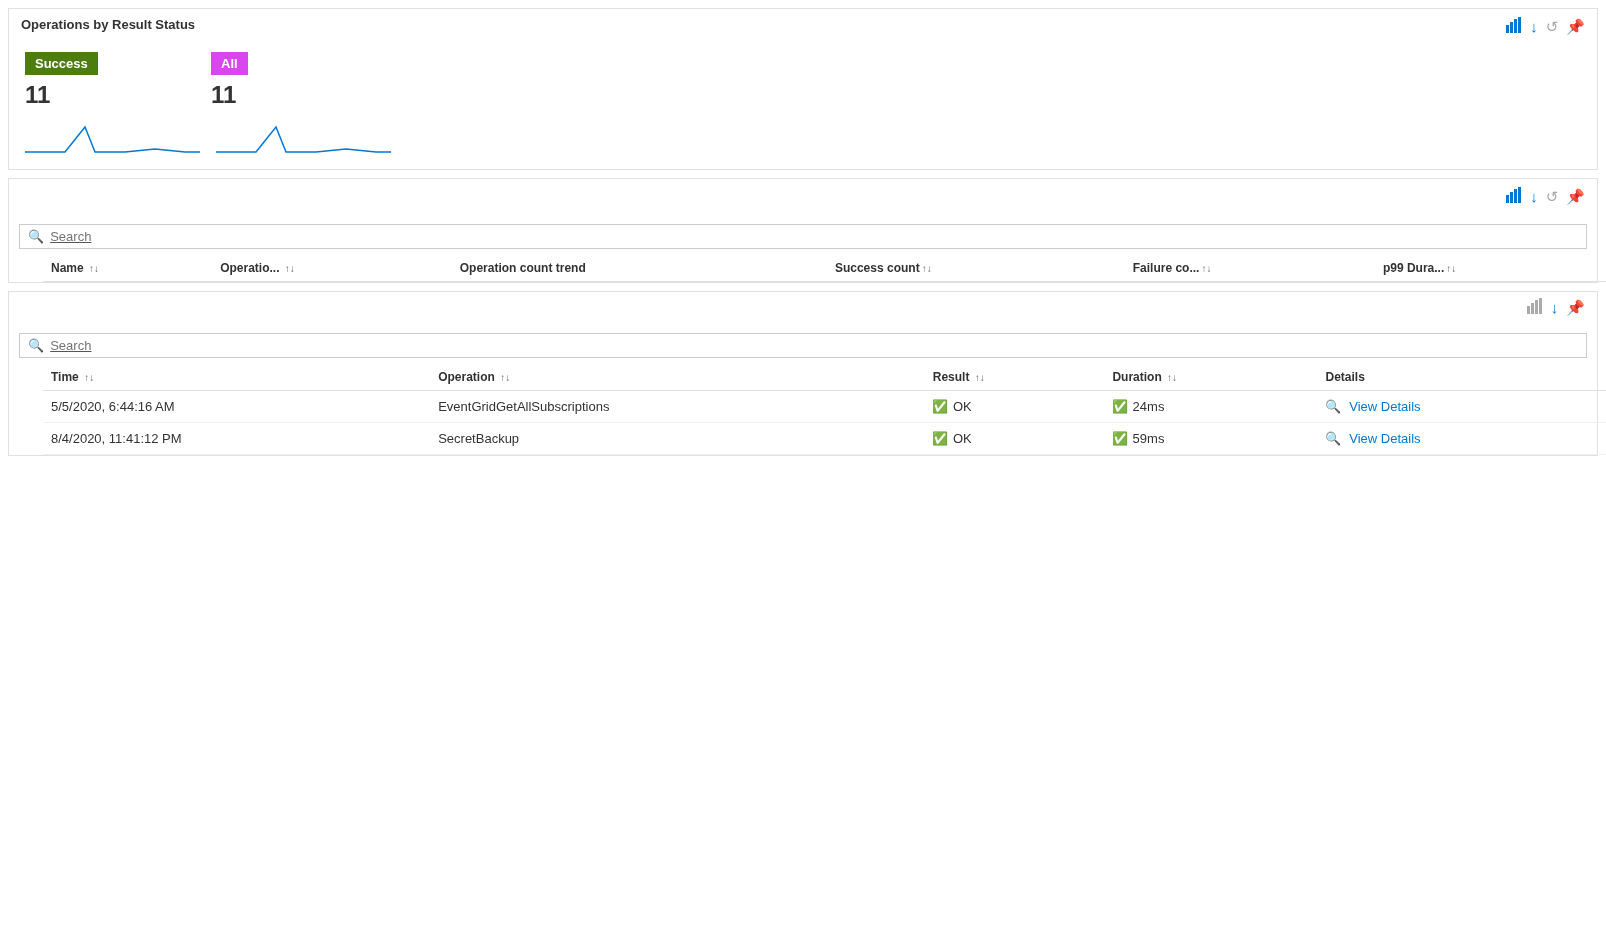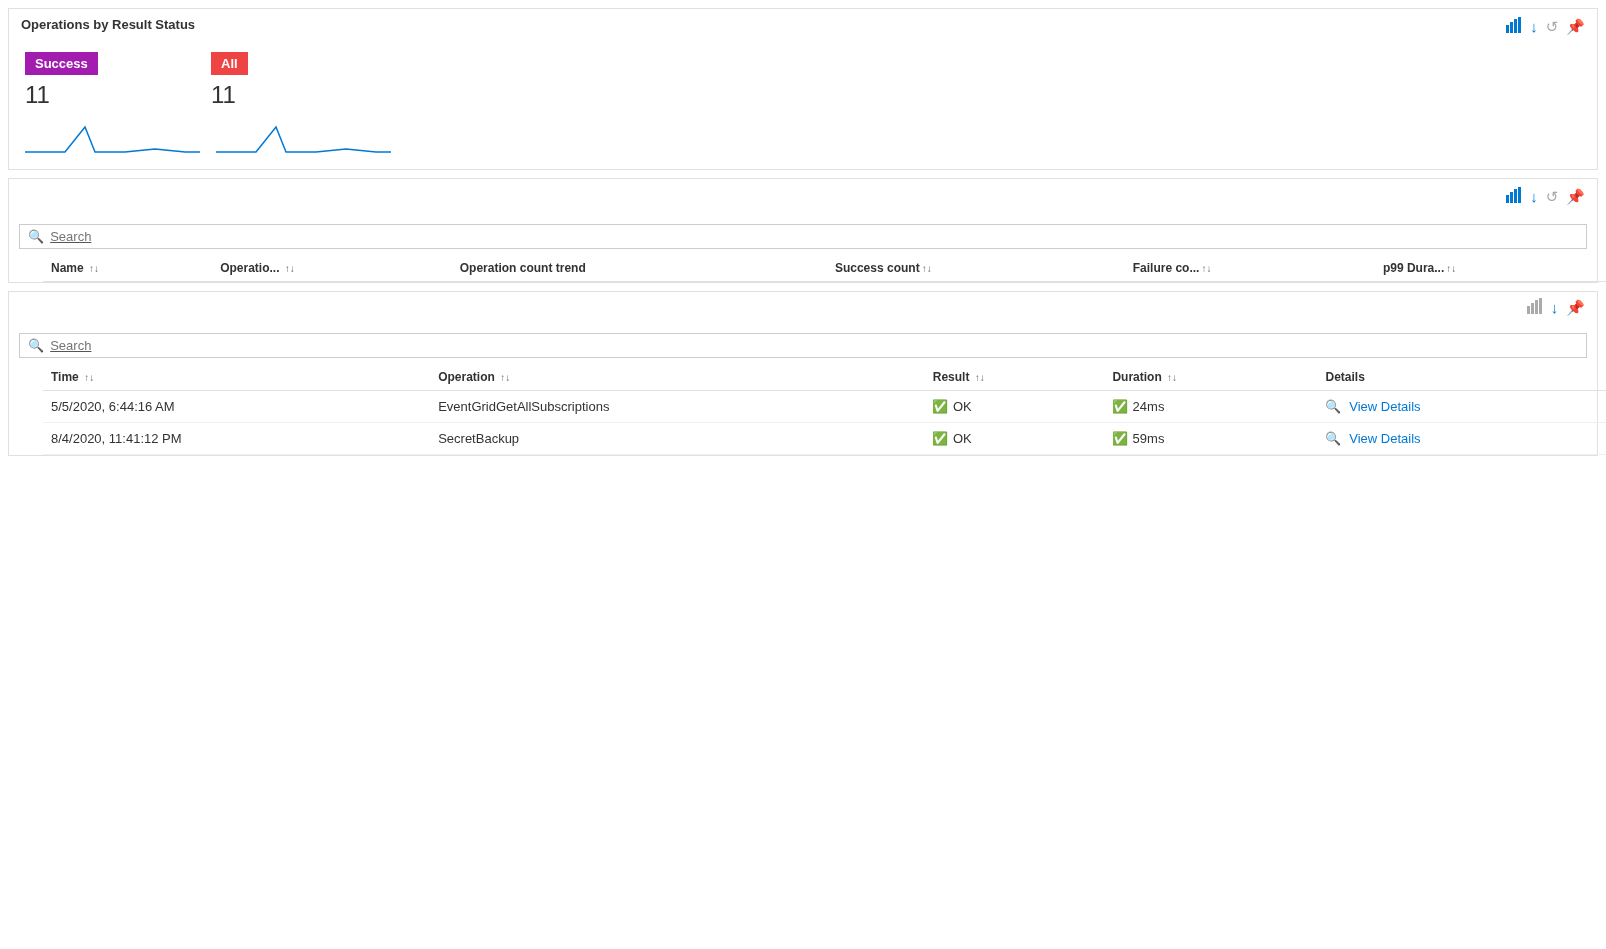--- a/index.html
+++ b/index.html
@@ -11,23 +11,23 @@
     .panel-header { display: flex; justify-content: space-between; padding: 8px 12px; }
     .panel-title { font-size: 13px; font-weight: 600; color: #333; }
     .panel-icons { display: flex; gap: 8px; align-items: center; }
     .panel-icon { color: #0078d4; cursor: pointer; font-size: 15px; }
     .panel-icon.grey { color: #aaa; }
 
     
     .stat-cards { display: flex; gap: 16px; padding: 8px 16px 4px 16px; }
     .stat-card { min-width: 170px; }
     .stat-label { display: inline-block; padding: 4px 10px; font-size: 13px; font-weight: 600; color: #fff; margin-bottom: 4px; }
-    .stat-label.green { background: #a21caf; }
-    .stat-label.blue { background: #ef4444; }
-    .stat-value { font-size: 24px; font-weight: 400; color: #333; padding: 2px 0 4px 0; }
+    .stat-label.green { background: #4d7c0f; }
+    .stat-label.blue { background: #d946ef; }
+    .stat-value { font-size: 24px; font-weight: 700; color: #333; padding: 2px 0 4px 0; }
 
     
     .sparkline-area { padding: 0 16px 12px 16px; display: flex; gap: 16px; }
     .sparkline { width: 175px; height: 40px; }
 
     
     .search-bar { display: flex; align-items: center; border: 1px solid #ccc; margin: 10px 10px 6px 10px; padding: 4px 8px; }
     .search-icon { color: #888; margin-right: 6px; font-size: 13px; }
     .search-input { border: none; outline: none; width: 100%; font-size: 13px; color: #555; text-decoration: underline; }
 

